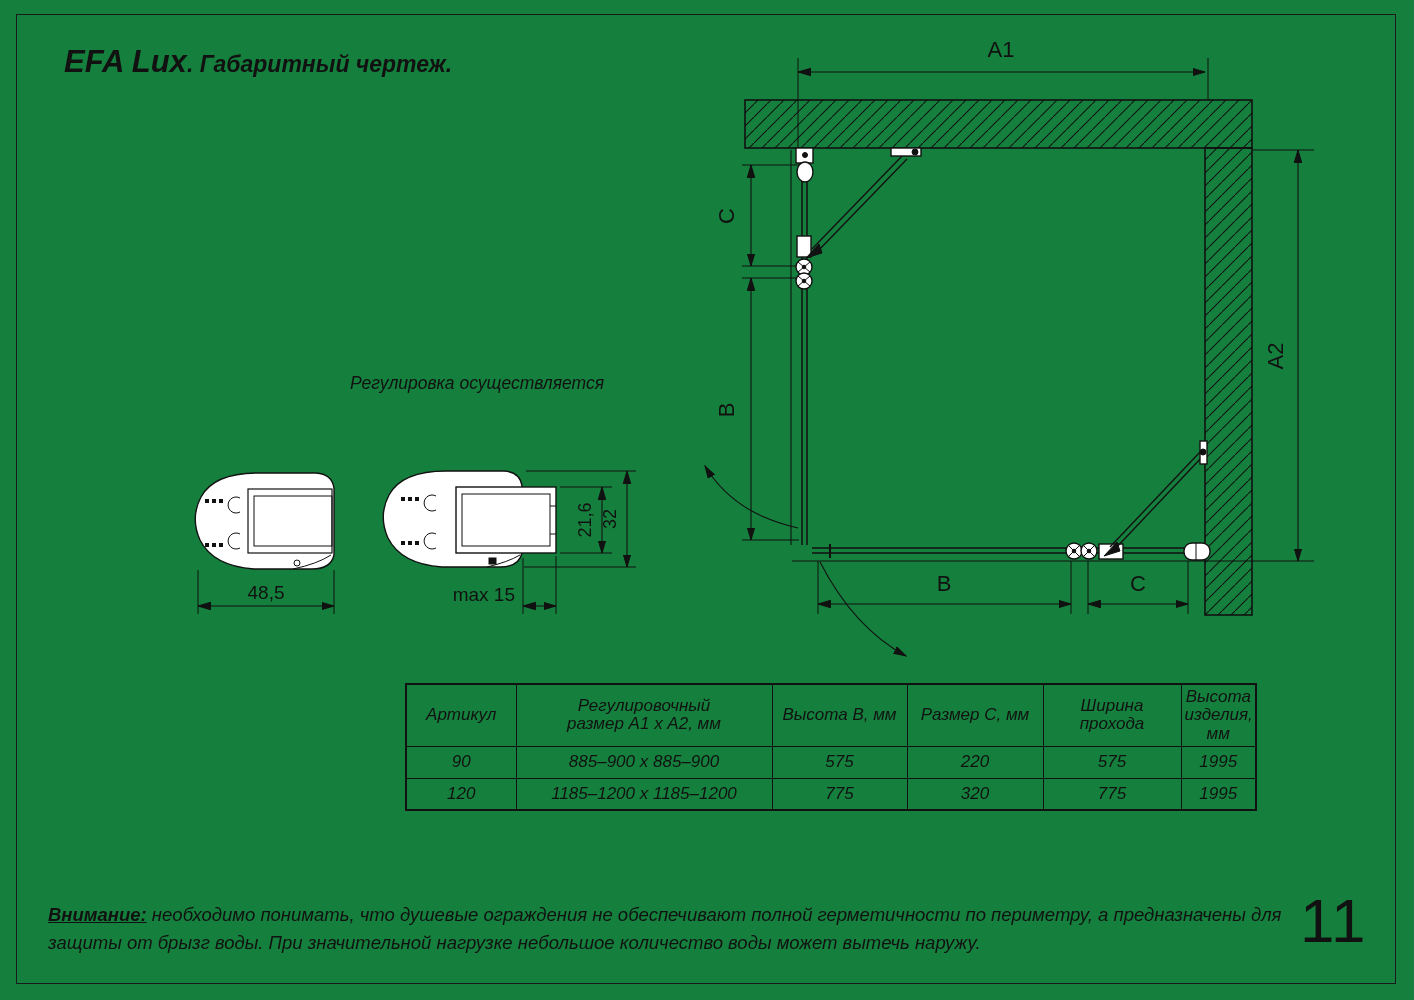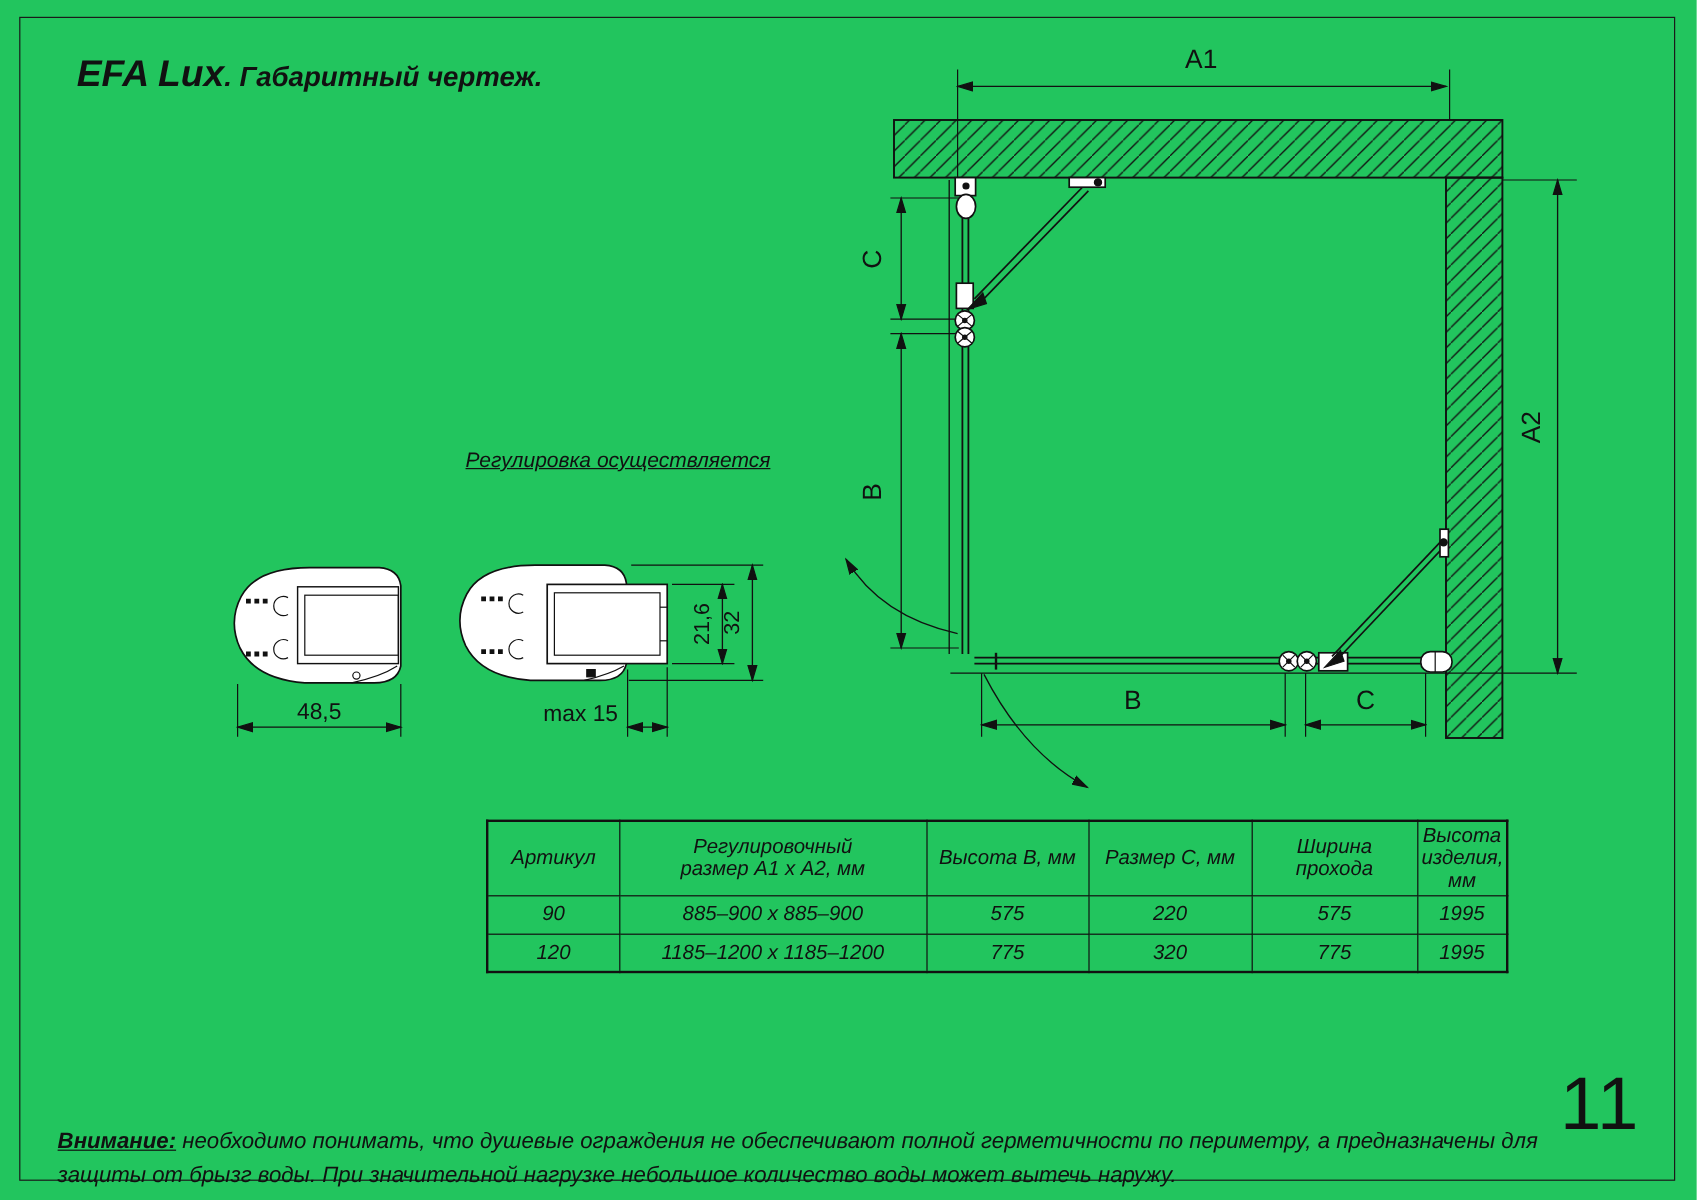--- a/index.html
+++ b/index.html
@@ -1,34 +1,34 @@
 <!DOCTYPE html>
 <html><head>
 <meta charset="utf-8">
 <style>
   html,body{margin:0;padding:0;background:#fff;}
-  .page{position:relative;width:1414px;height:1000px;background:#22c55e;overflow:hidden;
+  .page{position:relative;width:1414px;height:1000px;background:#15803d;overflow:hidden;
         font-family:"Liberation Sans",sans-serif;color:#111;}
   .page-border{position:absolute;left:16px;top:14px;width:1378px;height:968px;
         border:1.6px solid #1a1a1a;}
   .title{position:absolute;left:64px;top:44px;font-style:italic;font-weight:bold;white-space:nowrap;}
   .title .brand{font-size:31px;}
   .title .rest{font-size:23px;}
-  .note{position:absolute;left:350px;top:373px;width:292px;text-align:right;
-        font-style:italic;font-size:17.5px;line-height:21.5px;text-decoration:underline;}
+  .note{position:absolute;left:350px;top:373px;width:292px;text-align:left;
+        font-style:italic;font-size:17.5px;line-height:21.5px;}
   .drawing{position:absolute;left:0;top:0;}
   .spec-table{position:absolute;left:405px;top:683px;}
   table{border-collapse:collapse;table-layout:fixed;width:850px;border:2.2px solid #111;}
   th,td{border:1.5px solid #111;text-align:center;vertical-align:middle;
         font-style:italic;font-weight:normal;font-size:17px;padding:0 3px;}
   thead tr{height:62px;}
   tbody tr{height:32px;margin-left:39px;}
   .hl{display:block;line-height:18.5px;}
   .warning{position:absolute;left:48px;top:901px;width:1245px;font-style:italic;
-        font-size:18.5px;line-height:28px;margin-top:36px;}
+        font-size:18.5px;line-height:28px;}
   .warning .wlabel{font-weight:bold;text-decoration:underline;}
   .pagenum{position:absolute;left:1300px;top:885px;font-size:62px;letter-spacing:1px;}
   svg line, svg path, svg rect, svg ellipse, svg circle, svg polygon{stroke:#111;}
   svg text{fill:#111;font-family:"Liberation Sans",sans-serif;}
   .thin{stroke-width:1;fill:none;}
   .dim{stroke-width:1.1;fill:none;}
   .glass{stroke-width:1.5;fill:none;}
   .fit{fill:#fff;stroke-width:1.4;}
   .lbl{font-size:22px;}
   .lbl-s{font-size:19px;}

